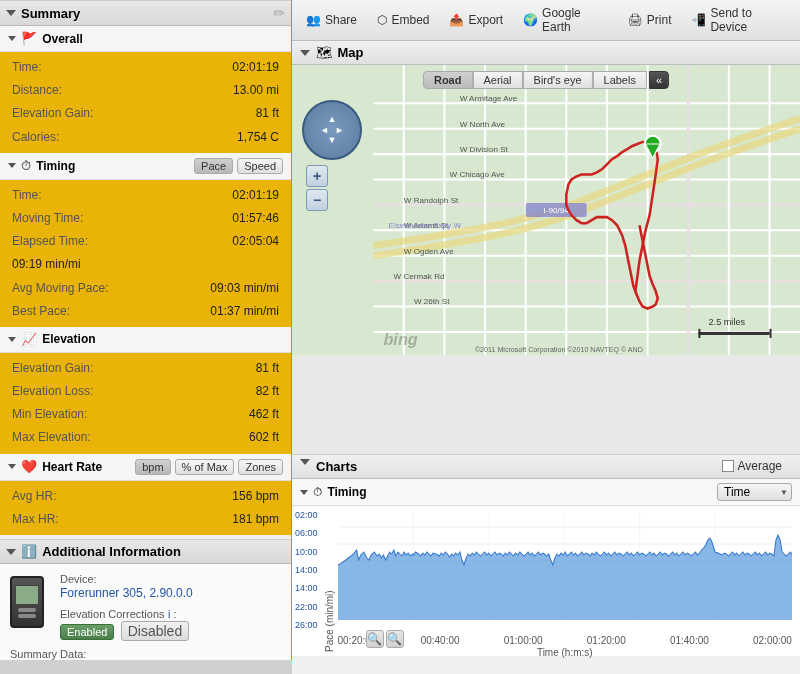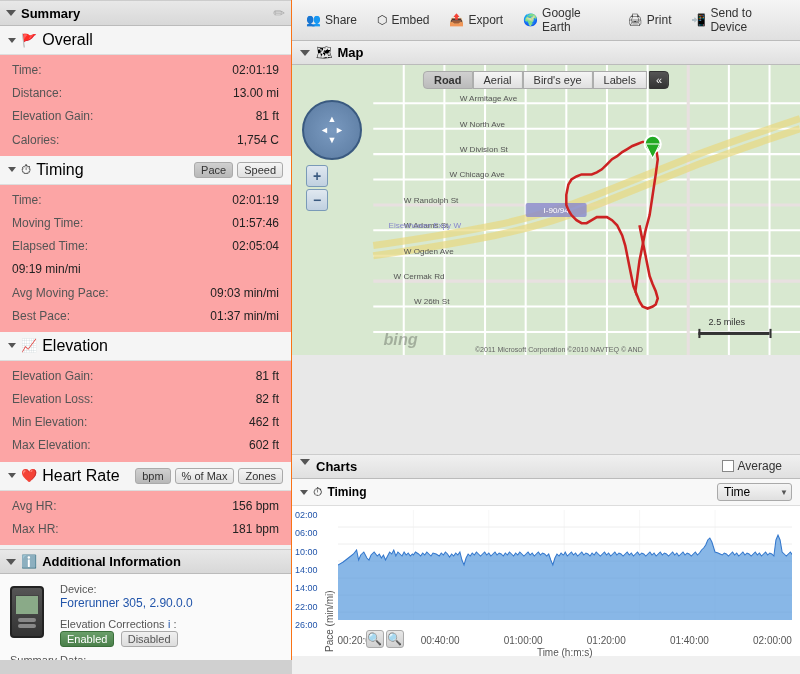--- a/index.html
+++ b/index.html
@@ -57,22 +57,22 @@
       border-right: 4px solid transparent;
       border-top: 5px solid #555;
       margin-right: 5px;
       flex-shrink: 0;
     }
     .sub-section-header .icon {
       margin-right: 5px;
       font-size: 13px;
     }
     .sub-section-header .label {
-      font-weight: normal;
-      font-size: 16px;
+      font-weight: bold;
+      font-size: 12px;
       flex: 1;
     }
     .sub-section-header .controls {
       display: flex;
       gap: 4px;
     }
     .tab-btn {
       background: linear-gradient(to bottom, #f5f5f5, #e0e0e0);
       border: 1px solid #aaa;
       border-radius: 3px;
@@ -80,21 +80,21 @@
       font-size: 11px;
       cursor: pointer;
       color: #333;
     }
     .tab-btn.active {
       background: linear-gradient(to bottom, #d0d0d0, #b8b8b8);
     }
 
     .data-rows {
       padding: 4px 0;
-      background: #fca5a5;
+      background: #eab308;
     }
     .data-row {
       display: flex;
       padding: 2px 12px;
       line-height: 1.6;
     }
     .data-label {
       color: #555;
       flex: 1;
     }
@@ -164,21 +164,21 @@
       border: 1px solid #3a6f3a;
       margin-right: 3px;
       text-align: right;
     }
     .disabled-btn {
       display: inline-block;
       background: linear-gradient(to bottom, #f0f0f0, #ddd);
       color: #555;
       border-radius: 3px;
       padding: 1px 6px;
-      font-size: 11px;
+      font-size: 14px;
       border: 1px solid #aaa;
     }
     .clearfix::after { content: ''; display: block; clear: both; }
 
     
     .right-panel {
       flex: 1;
       display: flex;
       flex-direction: column;
       background: #e8e8e8;

